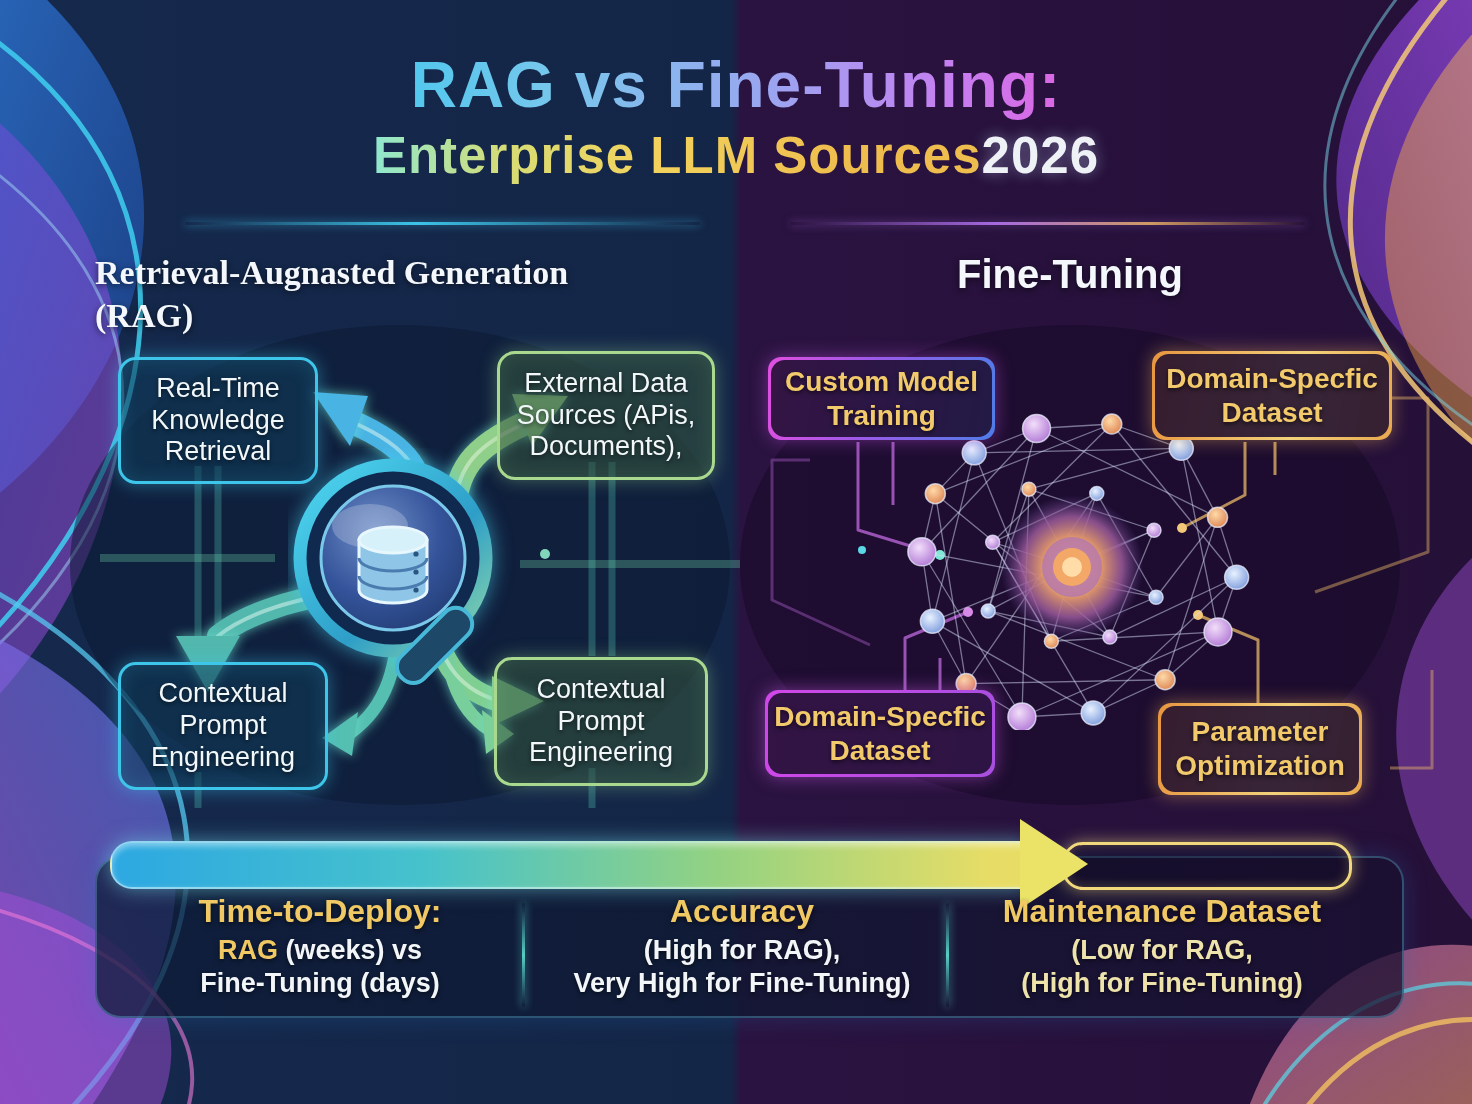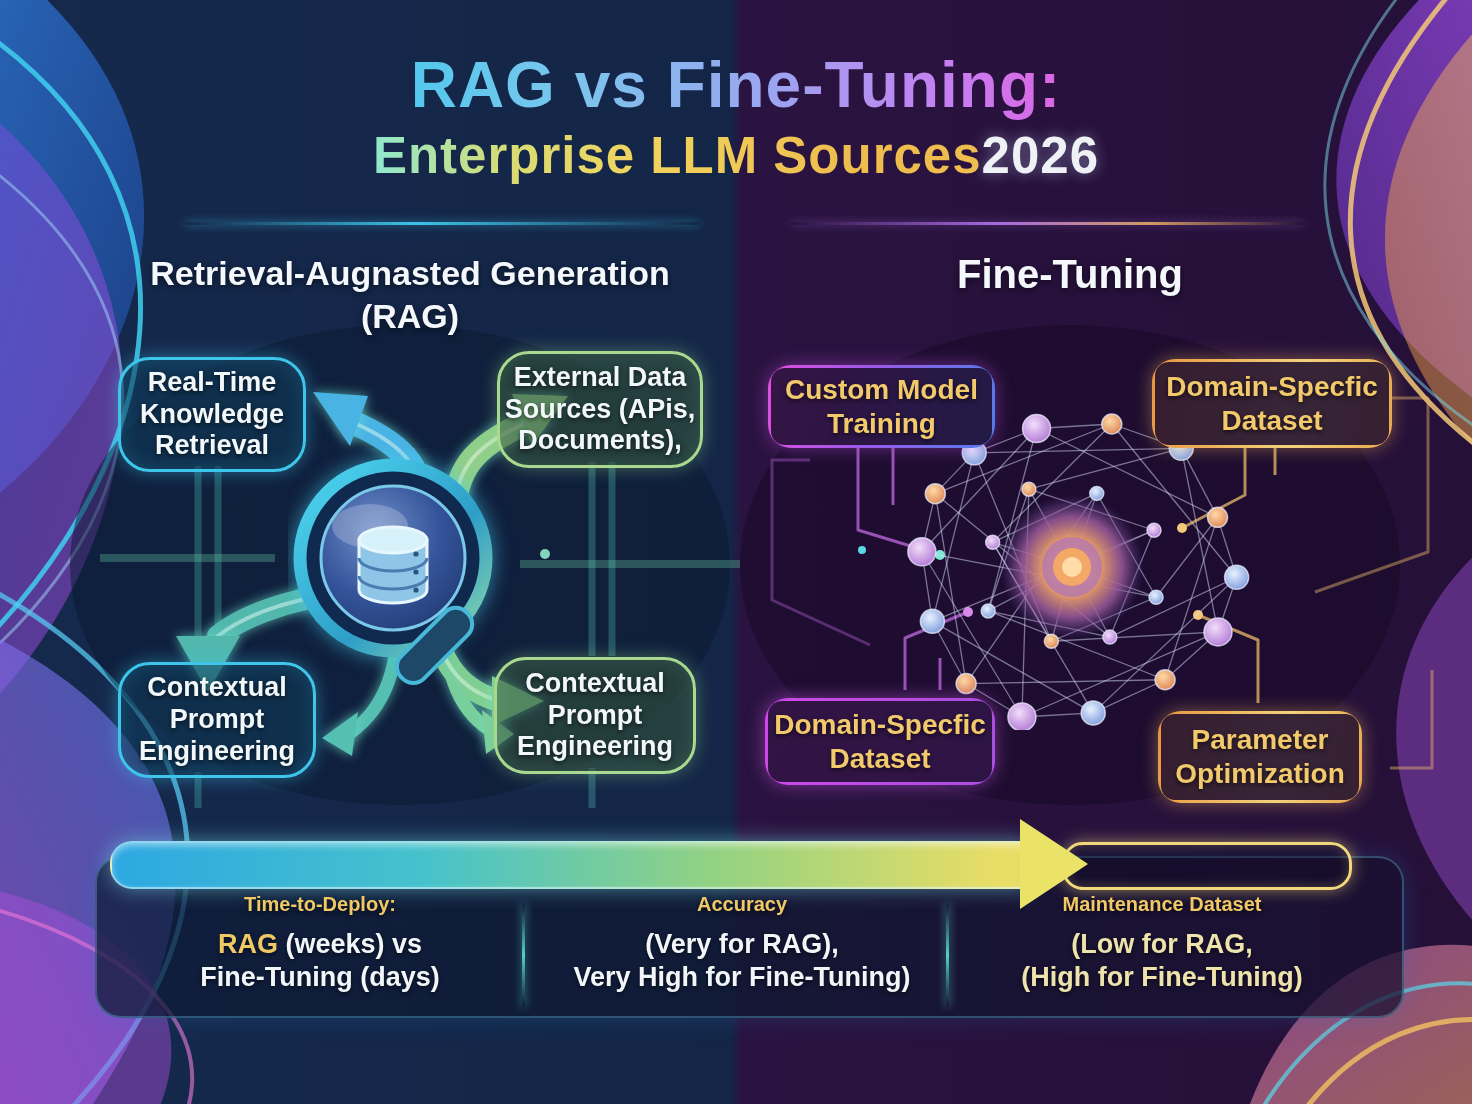--- a/index.html
+++ b/index.html
@@ -20,47 +20,47 @@
   .subtitle{left:0;top:126px;width:100%;text-align:center;font-size:51px;font-weight:bold;letter-spacing:1px;}
   .subtitle .grad{
     background:linear-gradient(90deg,#8fe8cf 0%,#d8dc74 22%,#f2d35e 45%,#eebd4e 78%);
     -webkit-background-clip:text;background-clip:text;color:transparent;
   }
   .subtitle .year{color:#eef1f6;text-shadow:0 0 14px rgba(200,220,255,.45);margin-left:0;}
   .divider{top:222px;height:3px;border-radius:2px;}
   .divider.l{left:185px;width:515px;background:linear-gradient(90deg,rgba(40,160,220,0),#3cc4e8 45%,rgba(40,160,220,0));box-shadow:0 0 8px rgba(60,200,235,.6);}
   .divider.r{left:790px;width:515px;background:linear-gradient(90deg,rgba(150,90,220,0),#a66ae0 40%,#d09a62 70%,rgba(210,150,90,0));box-shadow:0 0 8px rgba(170,110,220,.5);}
   
-  .h-left{left:95px;top:252px;width:630px;text-align:center;color:#f4f8fc;font-size:34px;font-weight:bold;text-shadow:0 2px 6px rgba(0,0,0,.6);line-height:1.25;}
+  .h-left{left:95px;top:252px;width:630px;text-align:left;color:#f4f8fc;font-size:34px;font-weight:bold;text-shadow:0 2px 6px rgba(0,0,0,.6);line-height:1.25;font-family:Liberation Serif, serif;}
   .h-right{left:790px;top:252px;width:560px;text-align:center;color:#f4f8fc;font-size:40px;font-weight:bold;text-shadow:0 2px 6px rgba(0,0,0,.6);}
   
-  .box{border-radius:32px;font-weight:bold;color:#f2f7fa;font-size:27px;line-height:1.18;text-shadow:0 2px 4px rgba(0,0,0,.55);}
+  .box{border-radius:18px;font-weight:normal;color:#f2f7fa;font-size:27px;line-height:1.18;text-shadow:0 2px 4px rgba(0,0,0,.55);padding:6px;}
   .box.cyan{border:3px solid #3ec6ea;background:rgba(16,58,88,.58);box-shadow:0 0 18px rgba(62,198,234,.45), inset 0 0 20px rgba(62,198,234,.18);}
   .box.green{border:3px solid #a9d98e;background:rgba(52,82,62,.58);box-shadow:0 0 18px rgba(150,215,140,.4), inset 0 0 20px rgba(150,215,140,.15);}
   
-  .gwrap{padding:3px;border-radius:23px;margin-top:8px;}
+  .gwrap{padding:3px;border-radius:13px;}
   .gwrap .ginner{width:100%;height:100%;border-radius:14px;background:rgba(28,13,45,.88);
     display:flex;align-items:center;justify-content:center;text-align:center;
     font-weight:bold;color:#f2ca6b;font-size:28px;line-height:1.2;text-shadow:0 2px 4px rgba(0,0,0,.6);}
   .gb-magblue{background:linear-gradient(100deg,#e14fe0,#9a5ae8 45%,#4f7de8);box-shadow:0 0 18px rgba(200,80,230,.45);}
   .gb-gold{background:linear-gradient(100deg,#e8953f,#f3d27c 60%,#e8a84e);box-shadow:0 0 18px rgba(240,180,90,.45);}
   .gb-magenta{background:linear-gradient(100deg,#d047e8,#a84fe0);box-shadow:0 0 18px rgba(210,90,235,.5);}
   
   .panel{left:95px;top:856px;width:1305px;height:158px;border-radius:26px;
     background:linear-gradient(90deg,rgba(13,27,55,.74),rgba(16,24,50,.74) 55%,rgba(26,16,48,.74));
     border:2px solid rgba(110,205,240,.32);box-shadow:0 0 24px rgba(40,120,200,.25);}
   .flowbar{left:110px;top:841px;width:915px;height:44px;border-radius:22px 4px 4px 22px;
     background:linear-gradient(90deg,#2da8e2,#46c2cc 34%,#93d282 66%,#e7dd66 96%);
     border:2px solid rgba(225,250,255,.55);box-shadow:0 0 20px rgba(120,220,230,.55), inset 0 3px 6px rgba(255,255,255,.45);}
   .flowhead{left:1020px;top:819px;width:68px;height:90px;background:#eae368;
     clip-path:polygon(0 0,100% 50%,0 100%);filter:drop-shadow(0 0 10px rgba(235,230,110,.8));}
   .flowpill{left:1062px;top:842px;width:284px;height:42px;border-radius:21px;border:3px solid #f1d87c;
     background:rgba(16,10,34,.38);box-shadow:0 0 16px rgba(240,214,120,.55), inset 0 0 12px rgba(240,214,120,.25);}
   .metric{top:893px;width:420px;text-align:center;}
-  .m-title{font-size:20px;font-weight:bold;color:#f0c964;text-shadow:0 2px 5px rgba(0,0,0,.6);margin-bottom:12px;}
+  .m-title{font-size:32px;font-weight:bold;color:#f0c964;text-shadow:0 2px 5px rgba(0,0,0,.6);margin-bottom:4px;}
   .m-line{font-size:27px;font-weight:bold;color:#f3f6f9;line-height:1.22;text-shadow:0 2px 4px rgba(0,0,0,.55);}
   .m-line .hl{color:#f0c964;}
   .metric.pale .m-line{color:#efe3ac;}
   .vsep{top:903px;width:3px;height:104px;border-radius:2px;
     background:linear-gradient(180deg,rgba(90,220,210,0),#57cfc4 50%,rgba(90,220,210,0));box-shadow:0 0 8px rgba(90,215,205,.7);}
   .banner{left:492px;top:1031px;width:488px;height:44px;border-radius:22px;
     border:2px solid rgba(150,190,230,.45);background:rgba(22,32,60,.5);
     color:#eef3f8;font-size:26px;font-weight:bold;text-shadow:0 2px 4px rgba(0,0,0,.5);box-shadow:0 0 12px rgba(80,140,200,.3);}
 </style>
 </head>
@@ -374,21 +374,21 @@
   <div class="abs flowbar"></div>
   <div class="abs flowhead"></div>
 
   <div class="abs metric" style="left:110px;">
     <div class="m-title">Time-to-Deploy:</div>
     <div class="m-line"><span class="hl">RAG</span><span> (weeks) vs</span></div>
     <div class="m-line">Fine-Tuning (days)</div>
   </div>
   <div class="abs metric" style="left:532px;">
     <div class="m-title">Accuracy</div>
-    <div class="m-line"><span>(Very for RAG),</span></div>
+    <div class="m-line"><span>(High for RAG),</span></div>
     <div class="m-line">Very High for Fine-Tuning)</div>
   </div>
   <div class="abs metric pale" style="left:952px;">
     <div class="m-title">Maintenance Dataset</div>
     <div class="m-line"><span>(Low for RAG,</span></div>
     <div class="m-line">(High for Fine-Tuning)</div>
   </div>
   <div class="abs vsep" style="left:522px;"></div>
   <div class="abs vsep" style="left:946px;"></div>
 

